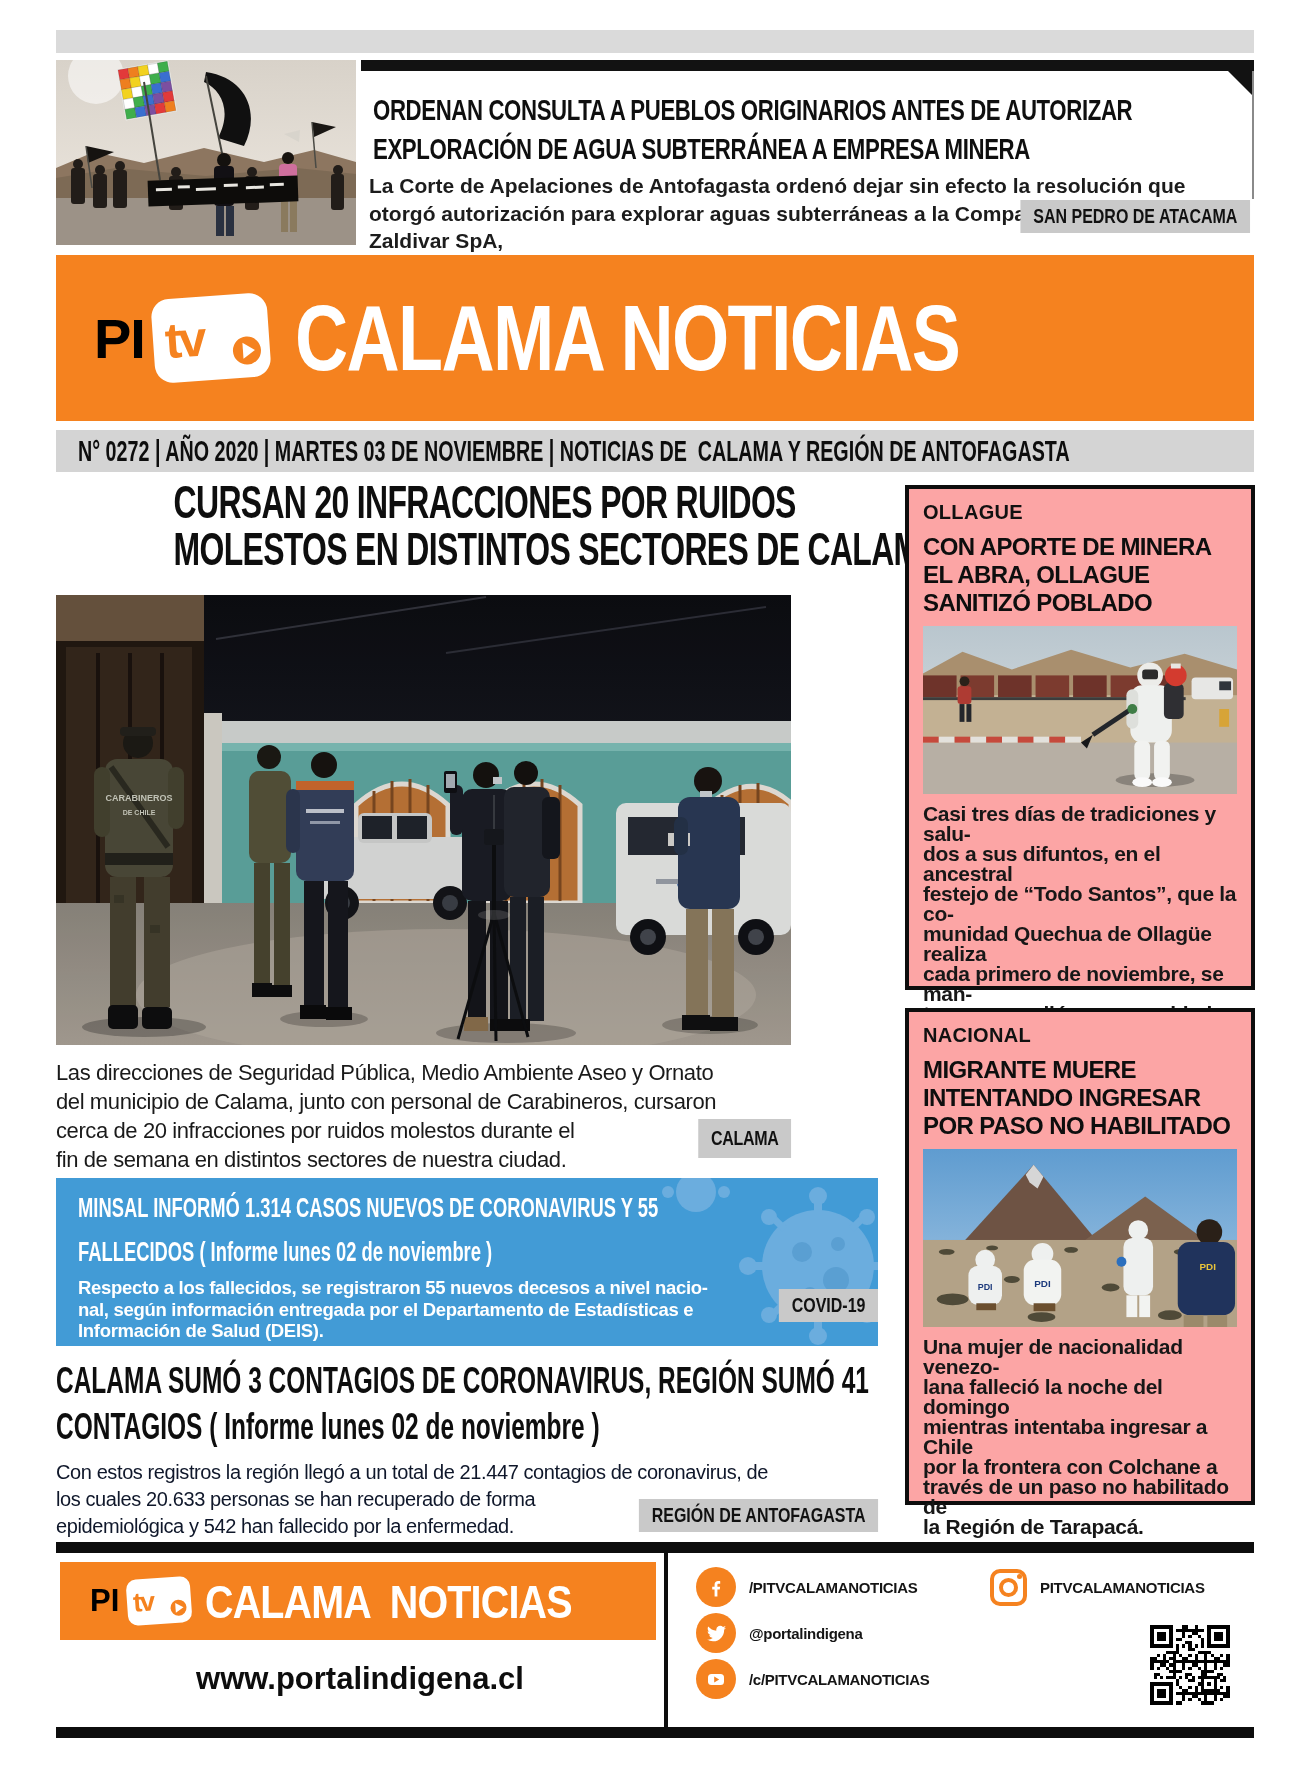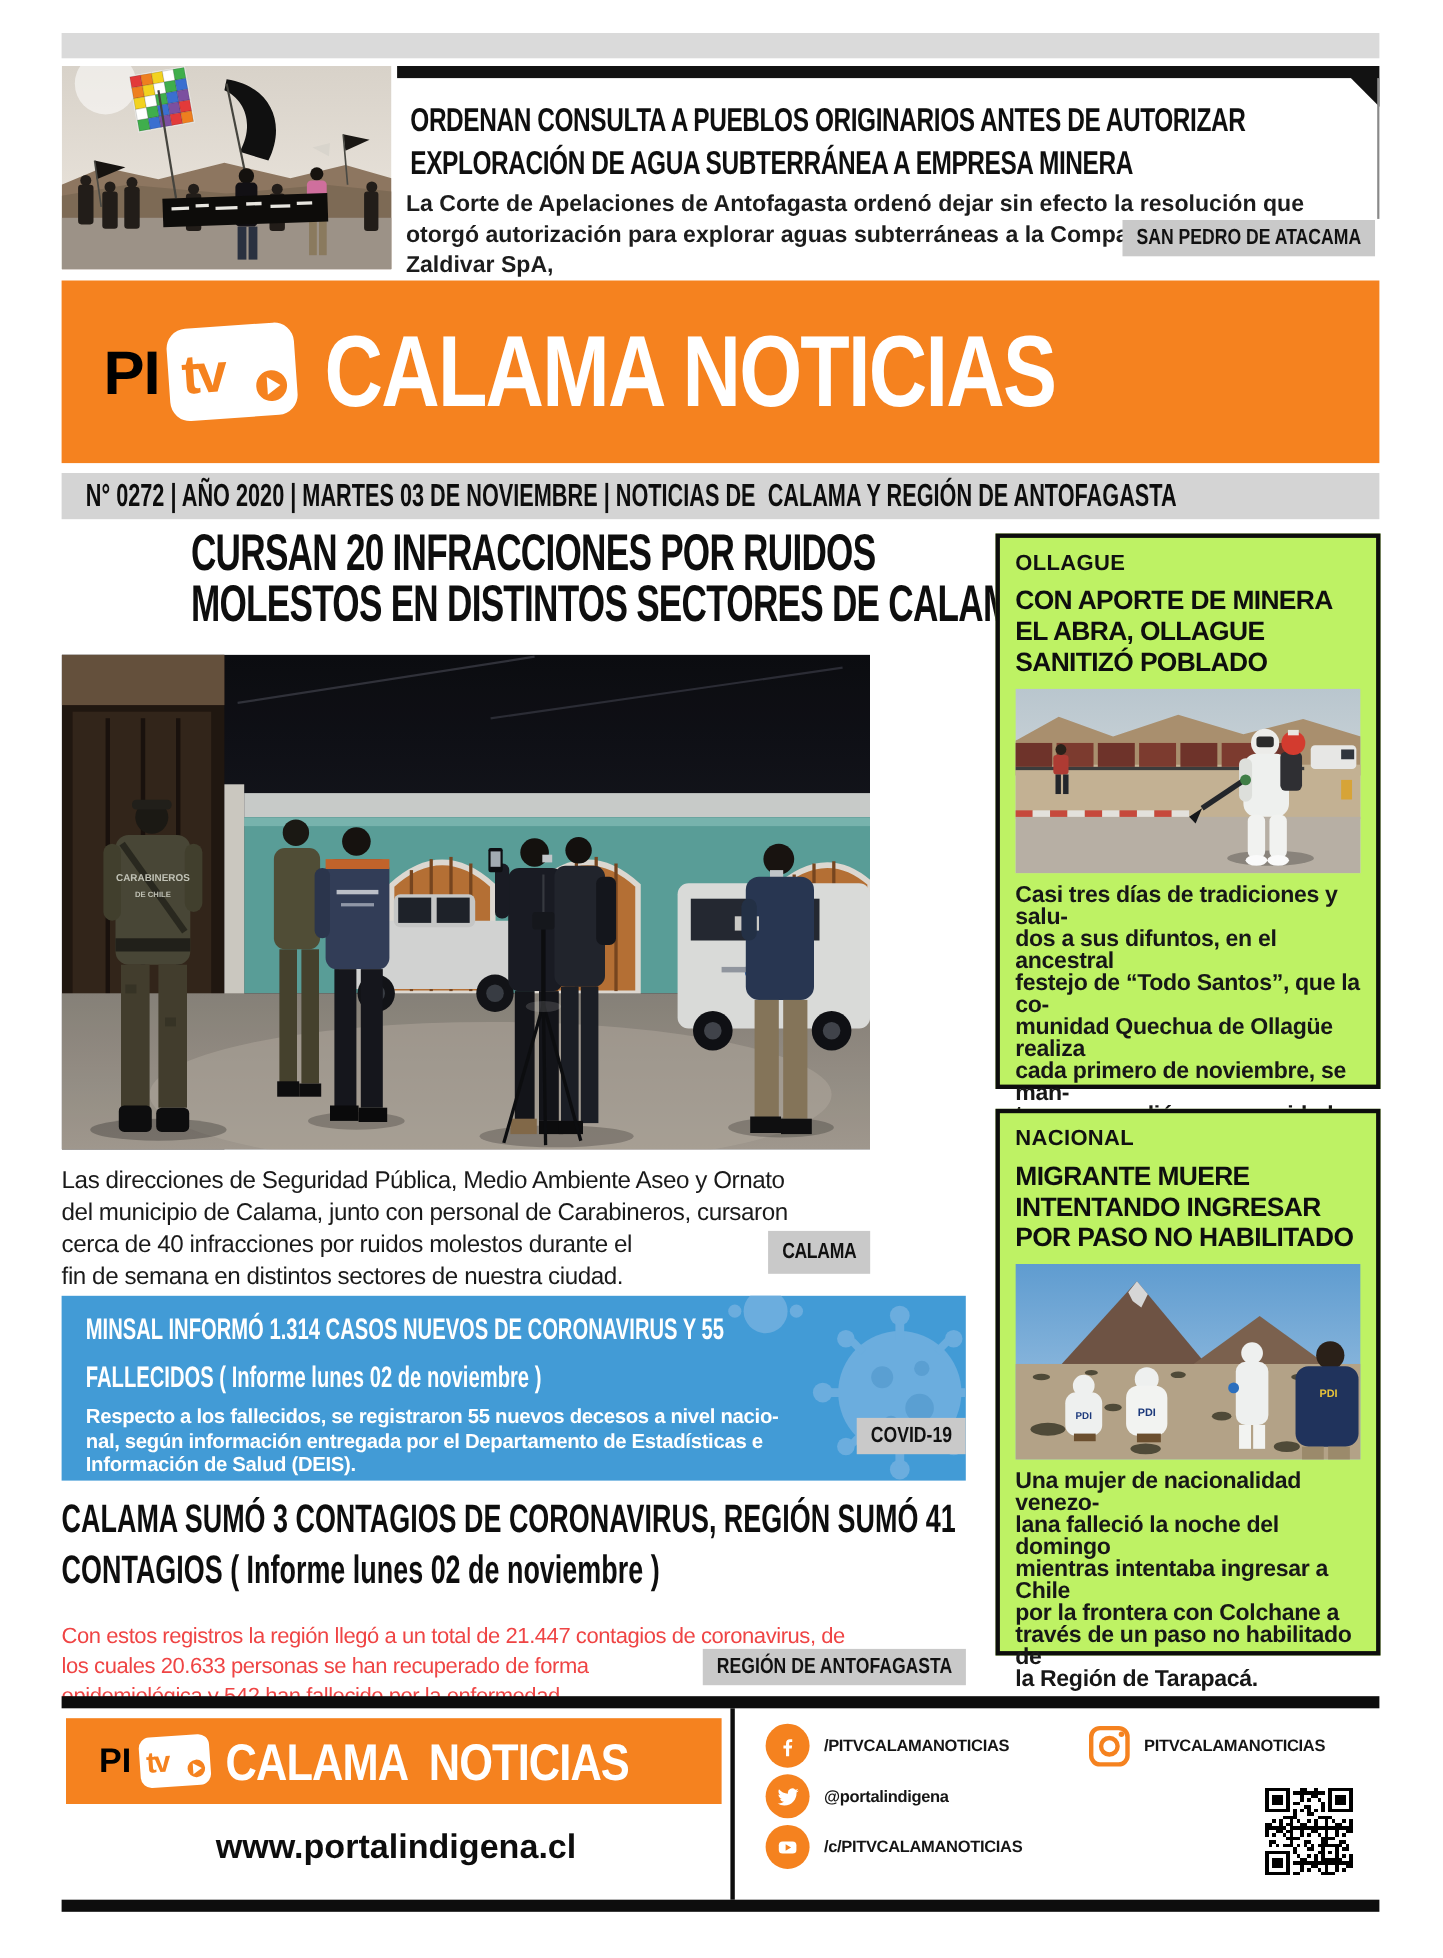--- a/index.html
+++ b/index.html
@@ -53,25 +53,25 @@
 
   .covidbox { position:absolute; top:700px; left:0; width:822px; height:168px; background:var(--blue,#429BD6); overflow:hidden; padding:15px 22px; }
   .covidbox .ch { position:relative; z-index:2; color:#fff; font-weight:700; font-size:27px; }
   .covidbox .ch2 { margin-top:13px; }
   .covidbox .cb { position:relative; z-index:2; margin-top:9px; color:#fff; font-weight:700; font-size:18.5px; line-height:21.5px; letter-spacing:-.3px; }
   .covidbox .virus { position:absolute; right:-12px; top:-8px; z-index:1; }
   .covtag { right:0; bottom:24px; z-index:3; }
 
   .regionstory { position:absolute; top:880px; left:0; width:822px; height:180px; }
   .rh { font-weight:700; font-size:36px; line-height:1.28; color:#0e0e0e; }
-  .rb { margin-top:25px; font-size:20px; line-height:27px; color:#ef4444; letter-spacing:-.4px; }
+  .rb { margin-top:9px; font-size:20px; line-height:27px; color:#0f172a; letter-spacing:-.4px; }
   .rtag { right:0; bottom:6px; }
 
   
-  .sbox { position:absolute; left:905px; width:350px; border:4px solid #0d0d0d; background:#bef264; padding:12px 14px; }
+  .sbox { position:absolute; left:905px; width:350px; border:4px solid #0d0d0d; background:#fca5a5; padding:12px 14px; }
   #box-ollague { top:485px; height:505px; }
   #box-nacional { top:1008px; height:497px; }
   .kicker { font-size:20px; font-weight:700; color:#111; letter-spacing:.3px; }
   .shead { margin-top:9px; font-size:24px; font-weight:700; line-height:1.16; color:#0e0e0e; letter-spacing:-.6px; }
   .sphoto { margin-top:10px; width:100%; overflow:hidden; }
   .sbody { margin-top:10px; font-size:21px; font-weight:700; line-height:20px; color:#171717; letter-spacing:-.3px; }
 
   
   #footer { top:1542px; height:196px; border-top:11px solid #0d0d0d; border-bottom:11px solid #0d0d0d; display:flex; }
   .fleft { width:612px; border-right:4px solid #0d0d0d; position:relative; }
@@ -391,21 +391,21 @@
           <rect x="626" y="420" width="28" height="15" fill="#101010"></rect>
             <rect x="654" y="422" width="28" height="14" fill="#101010"></rect>
         </g>
         <rect width="735" height="450" fill="#0b0e18" opacity=".07"></rect>
       </svg>
     </div>
 
     <div class="mpara">
       <div class="preline">Las direcciones de Seguridad Pública, Medio Ambiente Aseo y Ornato
 del municipio de Calama, junto con personal de Carabineros, cursaron
-cerca de 40 infracciones por ruidos molestos durante el
+cerca de 20 infracciones por ruidos molestos durante el
 fin de semana en distintos sectores de nuestra ciudad.</div>
       <div class="tag mtag">CALAMA</div>
     </div>
 
     <div class="covidbox">
       <svg class="virus" width="230" height="190" viewBox="0 0 230 190">
         <g fill="#6badde">
           <circle cx="158" cy="96" r="56"></circle>
           <g>
             <circle cx="158" cy="26" r="9"></circle>

